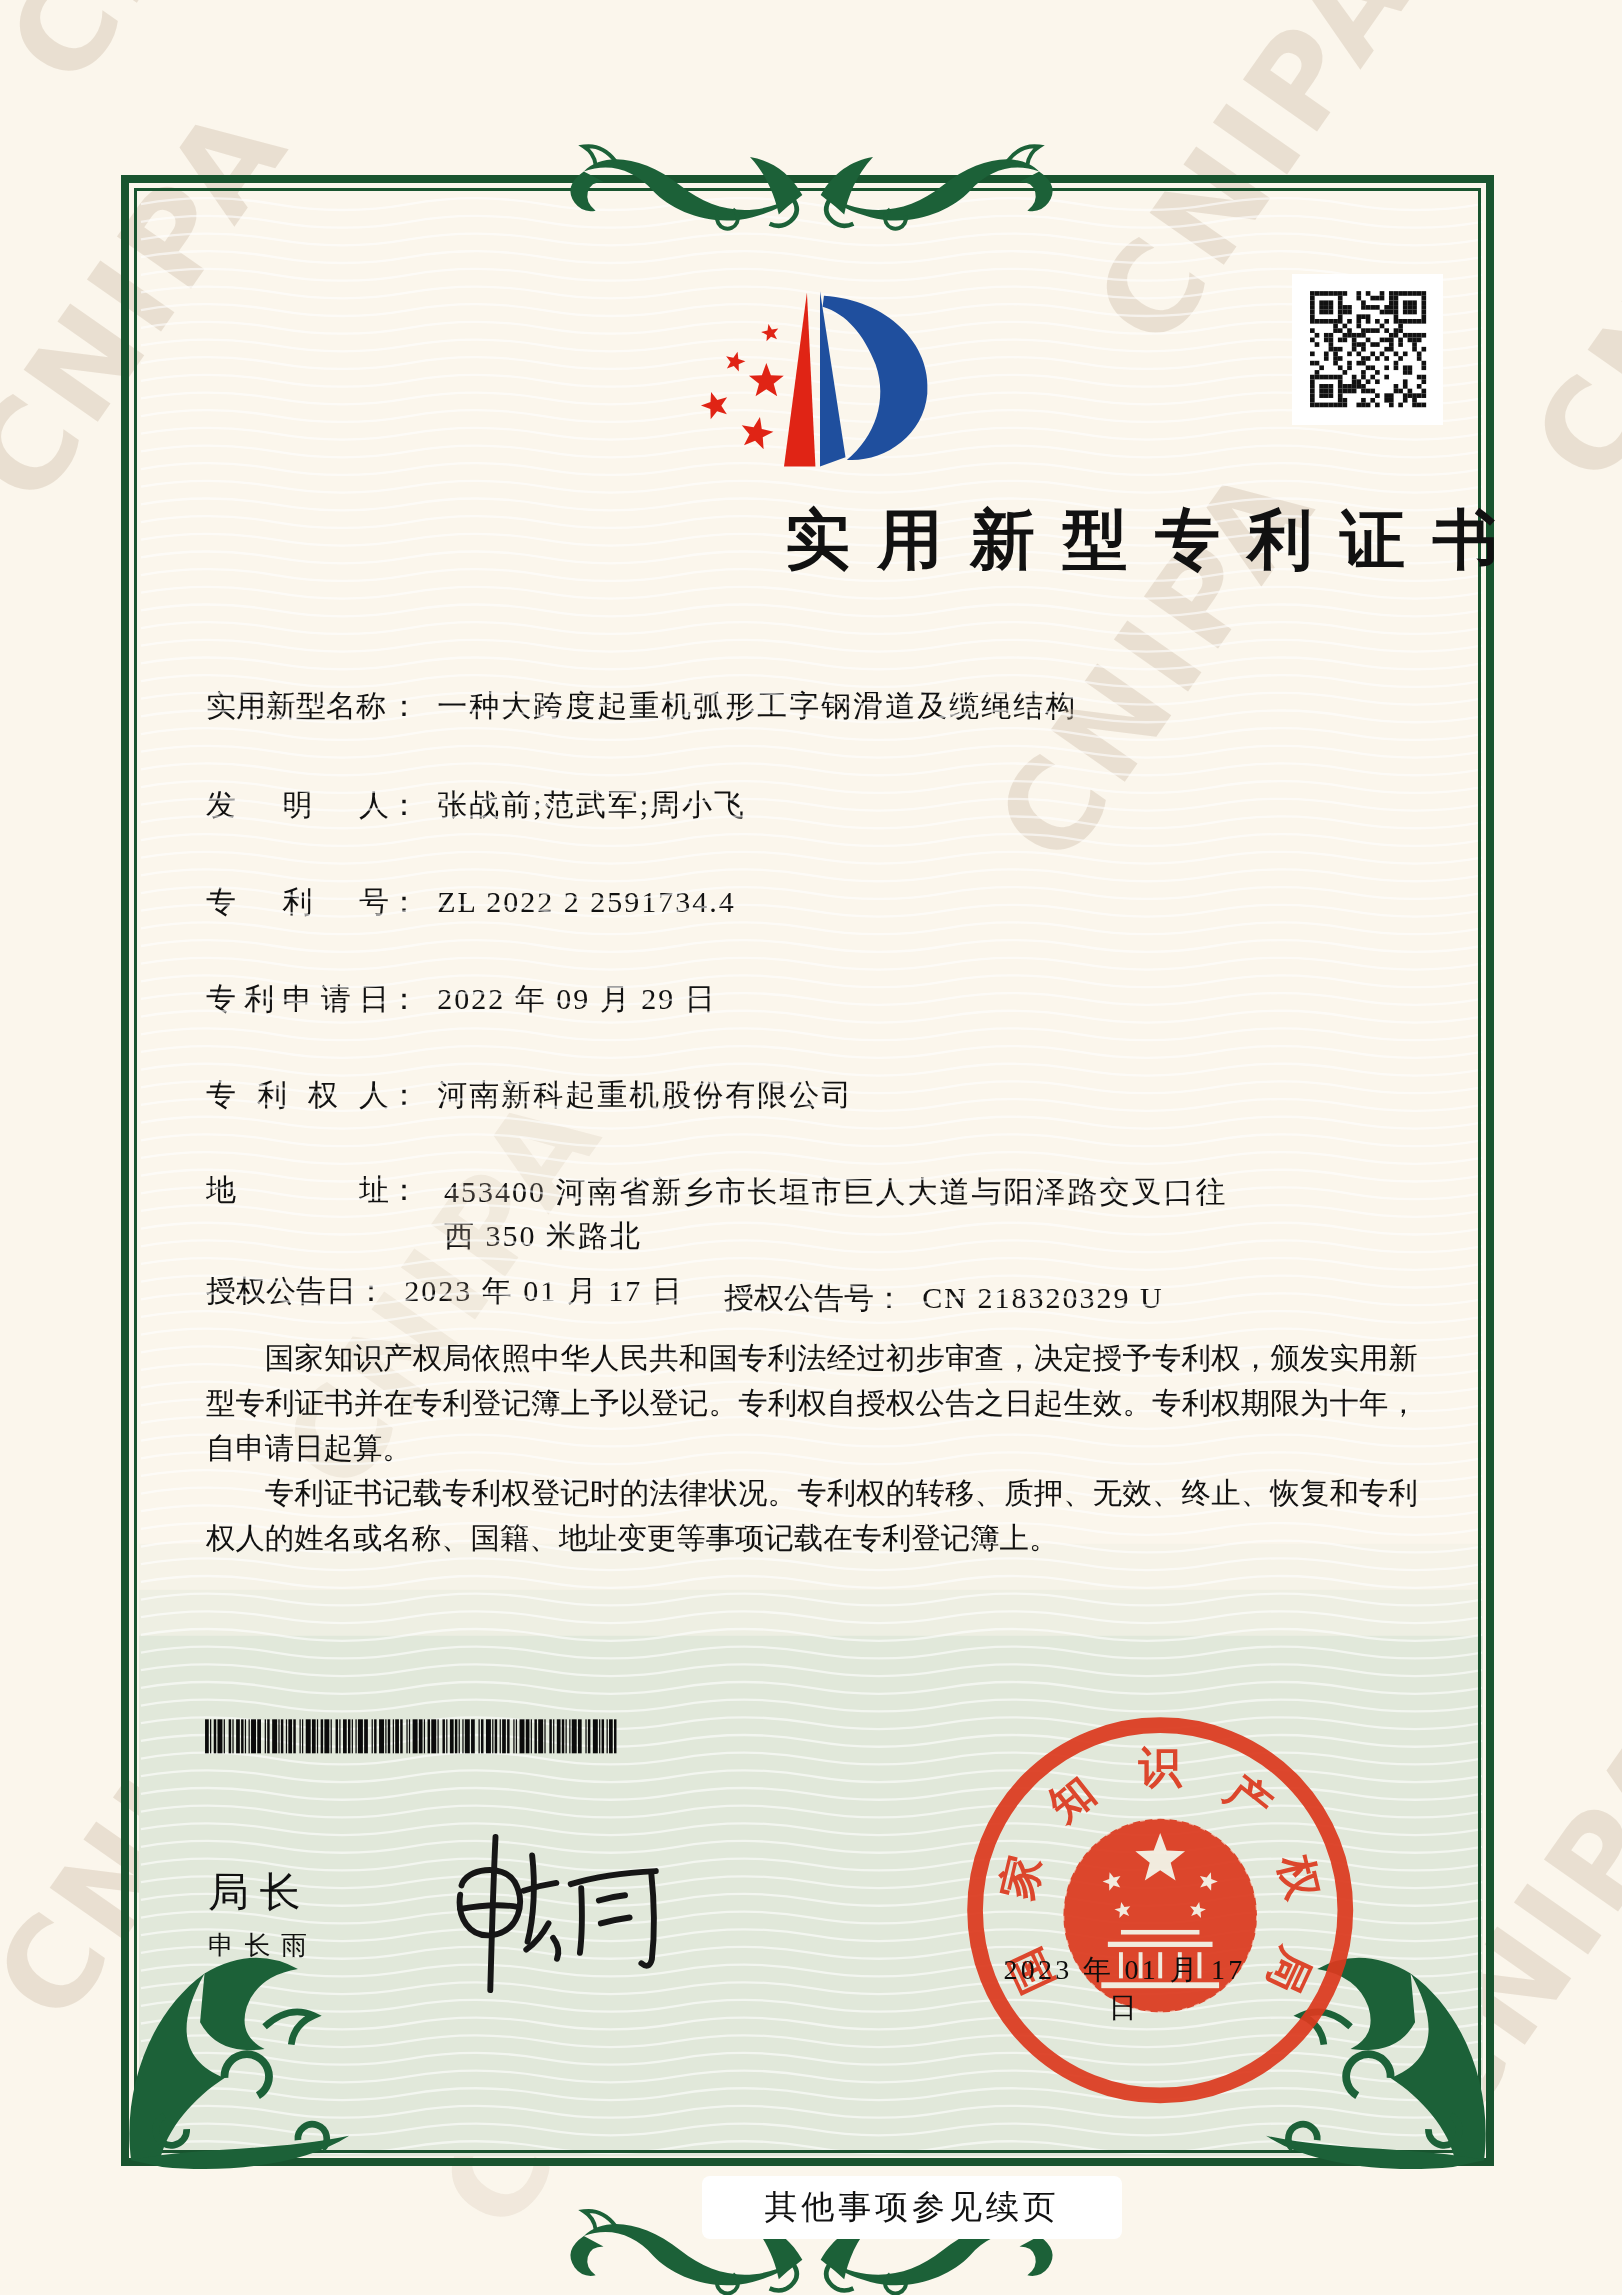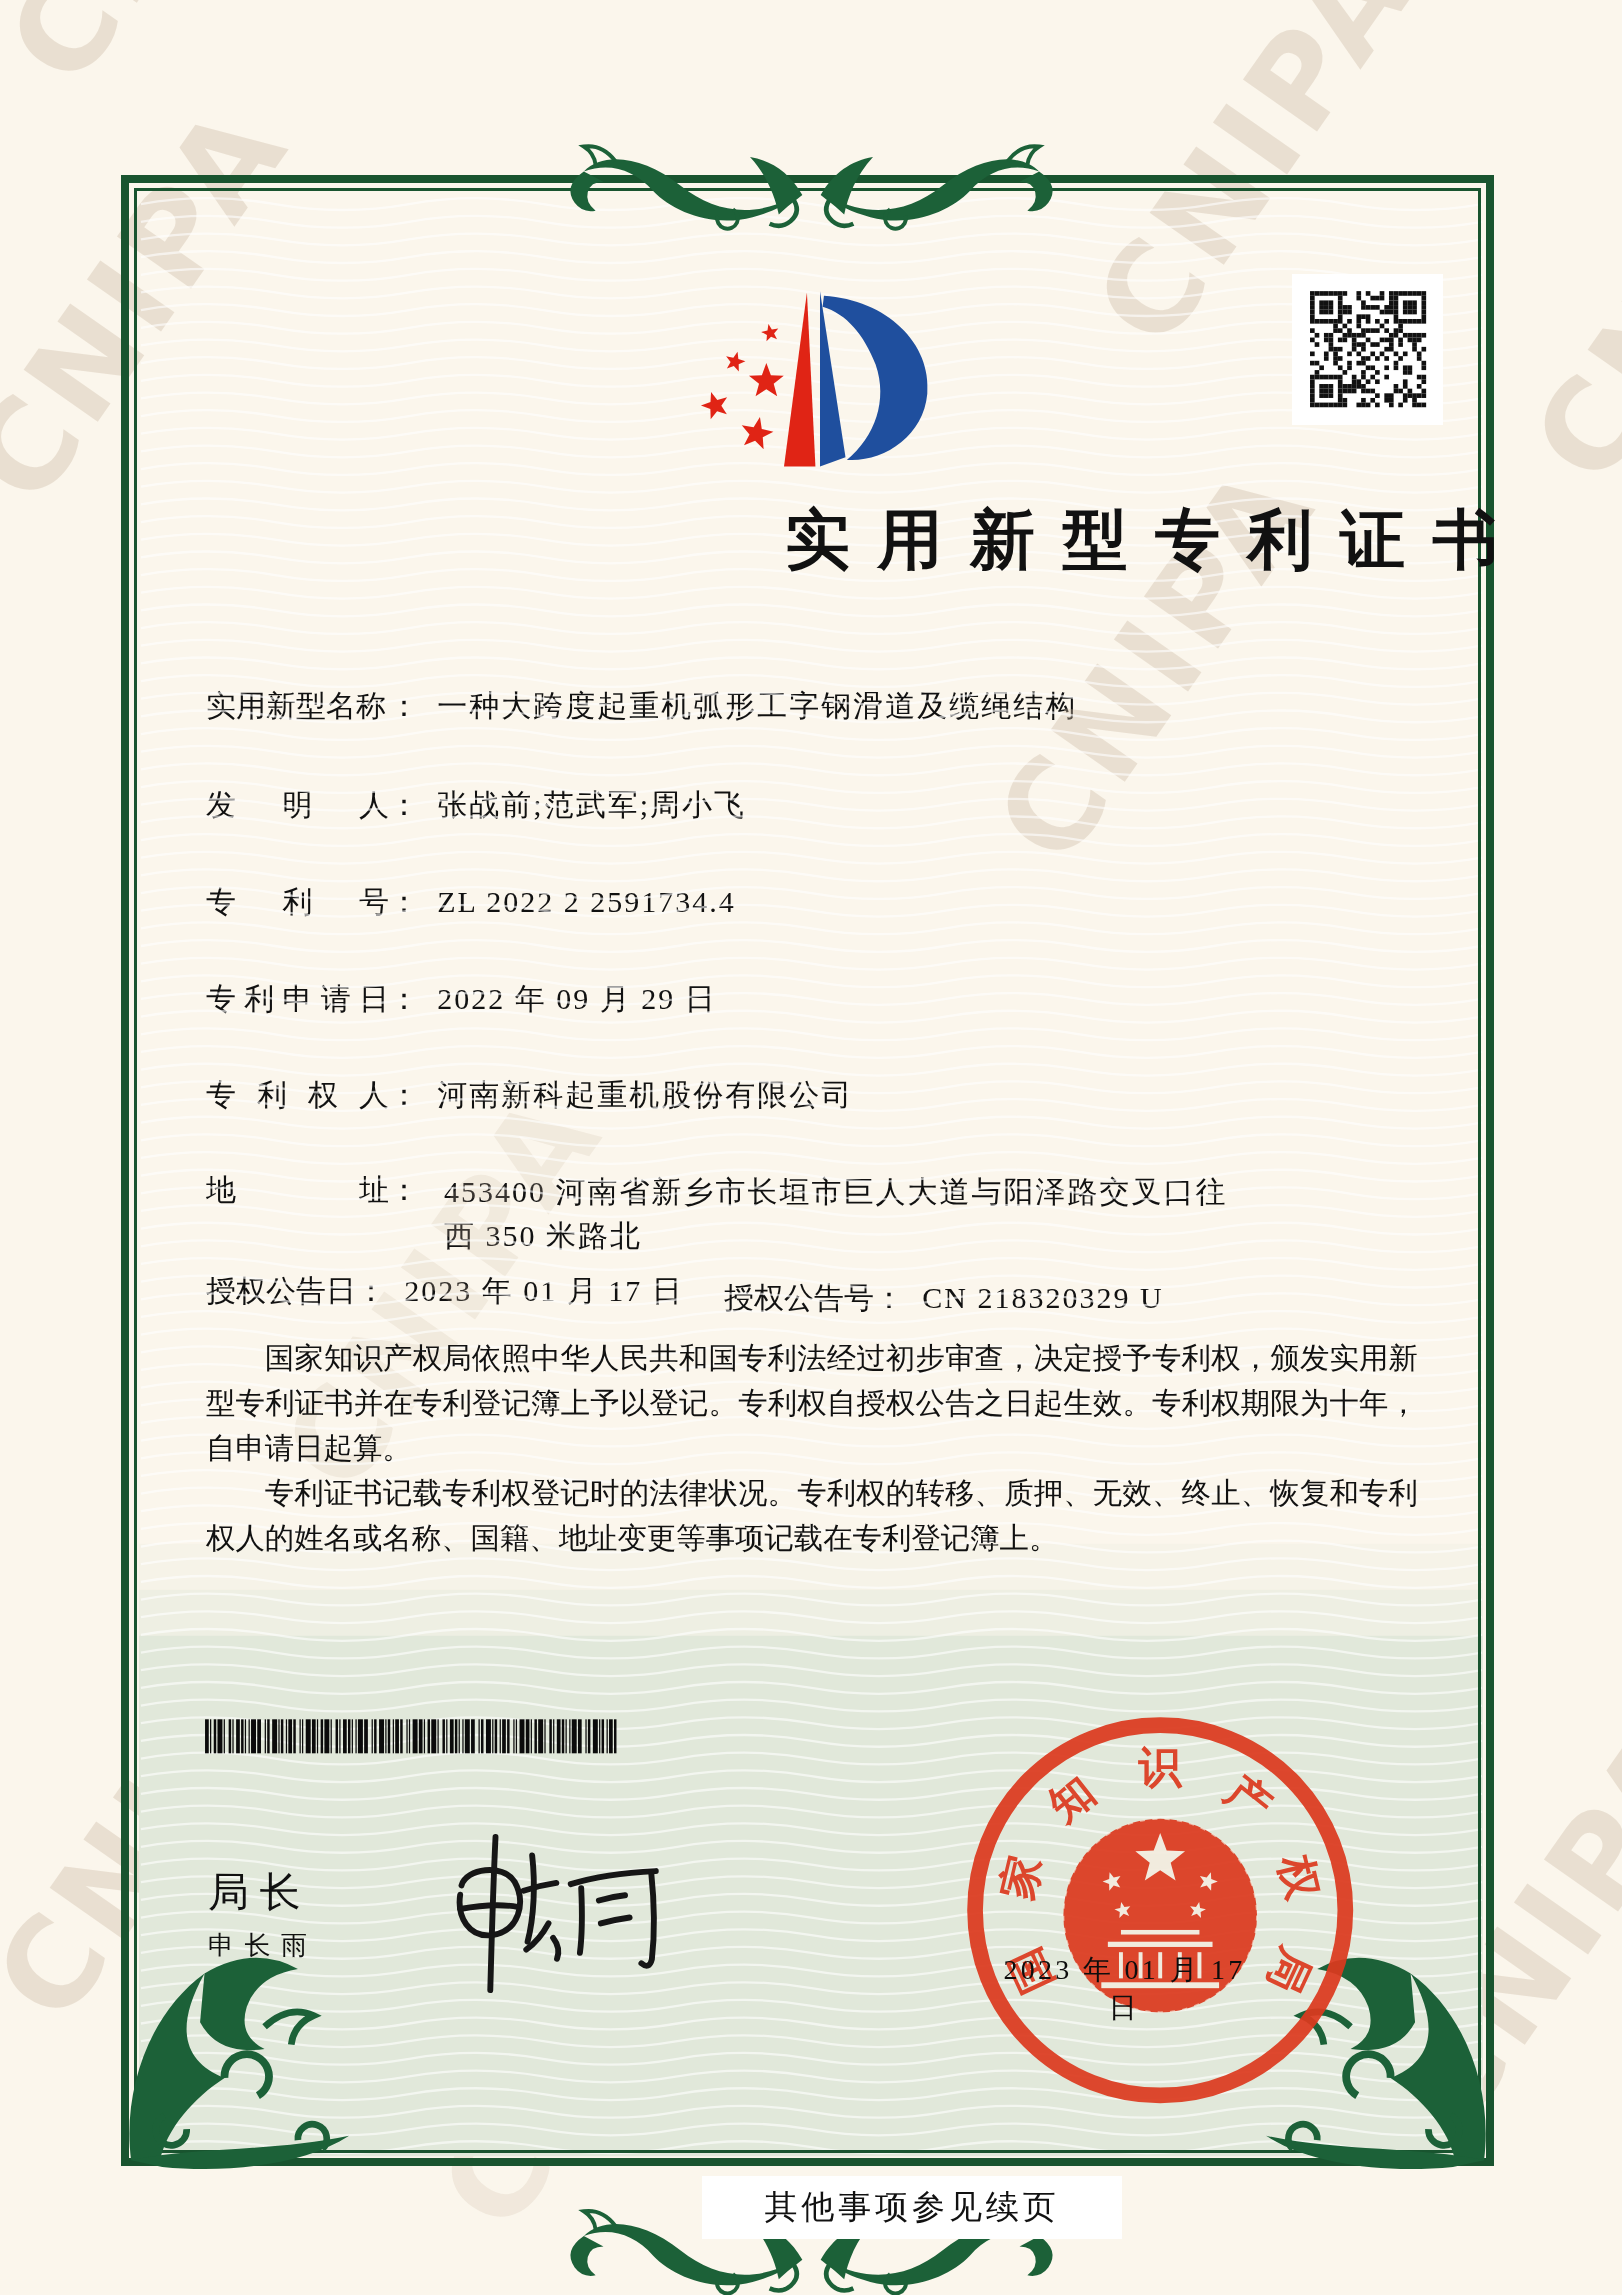--- a/index.html
+++ b/index.html
@@ -47,21 +47,21 @@
   }
   .bodytext p{margin:0; text-indent:2em;}
   .signer-title{left:208px; top:1865px; font-size:41px; letter-spacing:10.5px;}
   .signer-name{left:208px; top:1928px; font-size:26px; letter-spacing:10.5px;}
   .seal-date{left:987px; top:1951px; width:275px; text-align:center;
     font-size:28px; letter-spacing:3.3px; color:#0d0d0d; z-index:6;}
   .footer-page{left:401px; top:2098px; width:654px; text-align:center;
     font-size:27.5px; letter-spacing:2.6px;}
   .bottom-note-box{
     left:702px; top:2176px; width:420px; height:63px; background:#ffffff;
-    text-align:center; font-size:33px; line-height:63px; letter-spacing:3.9px; z-index:5;
+    text-align:center; font-size:33px; line-height:63px; letter-spacing:3.9px; z-index:5;border-radius:8px;
   }
   .qr-box{position:absolute; left:1292px; top:274px; width:151px; height:151px;
     background:#ffffff; z-index:4;}
 </style>
 </head>
 <body>
 
 <div class="page">
 
   <div class="wm" style="left:-19.6px; top:26px;">CNIPA</div>

